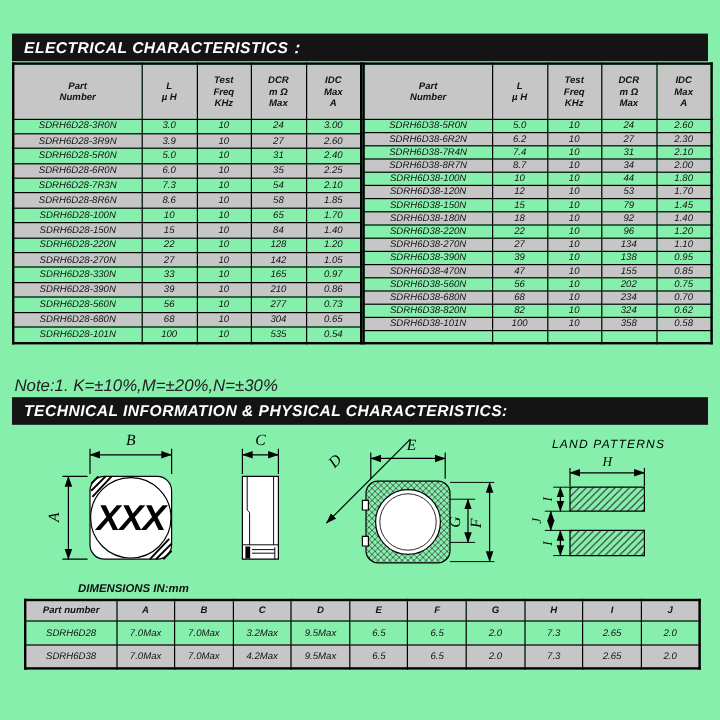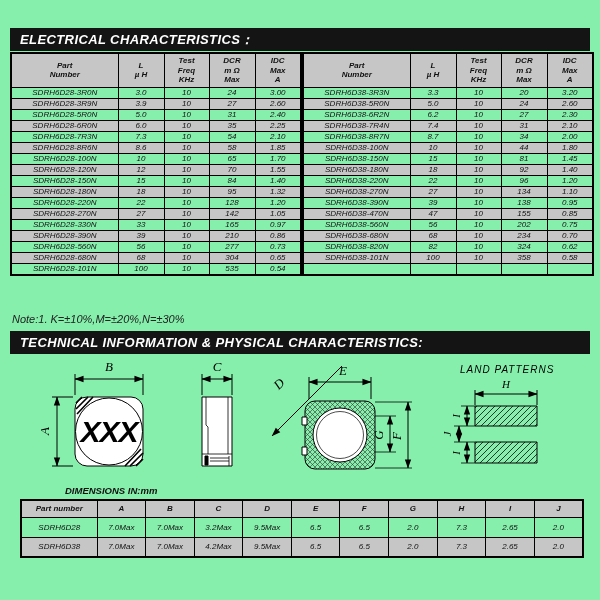--- a/index.html
+++ b/index.html
@@ -20,26 +20,26 @@
   #bar2 { top:331px; }
 
   
   .etables { position:absolute; left:10px; top:52px; display:flex; }
   table { border-collapse:collapse; table-layout:fixed; }
   .etable { width:290px; border:2px solid #000; }
   .etable th, .etable td {
     border:1px solid #000; text-align:center; vertical-align:middle;
     overflow:hidden;
   }
-  .etable thead tr { height:34px; background:#c6c6c6; }
+  .etable thead tr { height:46px; background:#c6c6c6; }
   .etable th { font-size:8px; font-weight:bold; white-space:pre-line; line-height:9.5px; }
   .etable td { height:10.6px; font-size:8px; line-height:10px; }
   .etable tbody tr:nth-child(even) { background:#c6c6c6; }
 
-  .note { position:absolute; left:12px; top:313px; font-size:11px; color:#222; }
+  .note { position:absolute; left:12px; top:313px; font-size:14px; color:#222; }
 
   
   #diagrams { position:absolute; left:10px; top:357px; }
   #diagrams line, #diagrams rect, #diagrams circle, #diagrams path, #diagrams polyline {
     vector-effect:non-scaling-stroke;
   }
   .dimlabel { font-family:"Liberation Serif", serif; font-size:13px; fill:#000; }
   .dimlabel-sm { font-family:"Liberation Serif", serif; font-size:11px; fill:#000; }
   .lp-title { font-family:"Liberation Sans", sans-serif; font-size:10px; letter-spacing:1px; fill:#000; }
   .marking { font-family:"Liberation Sans", sans-serif; font-size:30px; font-weight:bold; letter-spacing:-1px; fill:#000; }
@@ -132,39 +132,25 @@
             <td>1.85</td>
           </tr>
           <tr>
             <td>SDRH6D28-100N</td>
             <td>10</td>
             <td>10</td>
             <td>65</td>
             <td>1.70</td>
           </tr>
           <tr>
-            <td>SDRH6D28-120N</td>
-            <td>12</td>
-            <td>10</td>
-            <td>70</td>
-            <td>1.55</td>
-          </tr>
-          <tr>
             <td>SDRH6D28-150N</td>
             <td>15</td>
             <td>10</td>
             <td>84</td>
             <td>1.40</td>
-          </tr>
-          <tr>
-            <td>SDRH6D28-180N</td>
-            <td>18</td>
-            <td>10</td>
-            <td>95</td>
-            <td>1.32</td>
           </tr>
           <tr>
             <td>SDRH6D28-220N</td>
             <td>22</td>
             <td>10</td>
             <td>128</td>
             <td>1.20</td>
           </tr>
           <tr>
             <td>SDRH6D28-270N</td>
@@ -230,27 +216,20 @@
             <th>DCR
 m Ω
 Max</th>
             <th>IDC
 Max
 A</th>
           </tr>
       </thead>
       <tbody>
           <tr>
-            <td>SDRH6D38-3R3N</td>
-            <td>3.3</td>
-            <td>10</td>
-            <td>20</td>
-            <td>3.20</td>
-          </tr>
-          <tr>
             <td>SDRH6D38-5R0N</td>
             <td>5.0</td>
             <td>10</td>
             <td>24</td>
             <td>2.60</td>
           </tr>
           <tr>
             <td>SDRH6D38-6R2N</td>
             <td>6.2</td>
             <td>10</td>
@@ -272,24 +251,31 @@
             <td>2.00</td>
           </tr>
           <tr>
             <td>SDRH6D38-100N</td>
             <td>10</td>
             <td>10</td>
             <td>44</td>
             <td>1.80</td>
           </tr>
           <tr>
+            <td>SDRH6D38-120N</td>
+            <td>12</td>
+            <td>10</td>
+            <td>53</td>
+            <td>1.70</td>
+          </tr>
+          <tr>
             <td>SDRH6D38-150N</td>
             <td>15</td>
             <td>10</td>
-            <td>81</td>
+            <td>79</td>
             <td>1.45</td>
           </tr>
           <tr>
             <td>SDRH6D38-180N</td>
             <td>18</td>
             <td>10</td>
             <td>92</td>
             <td>1.40</td>
           </tr>
           <tr>

